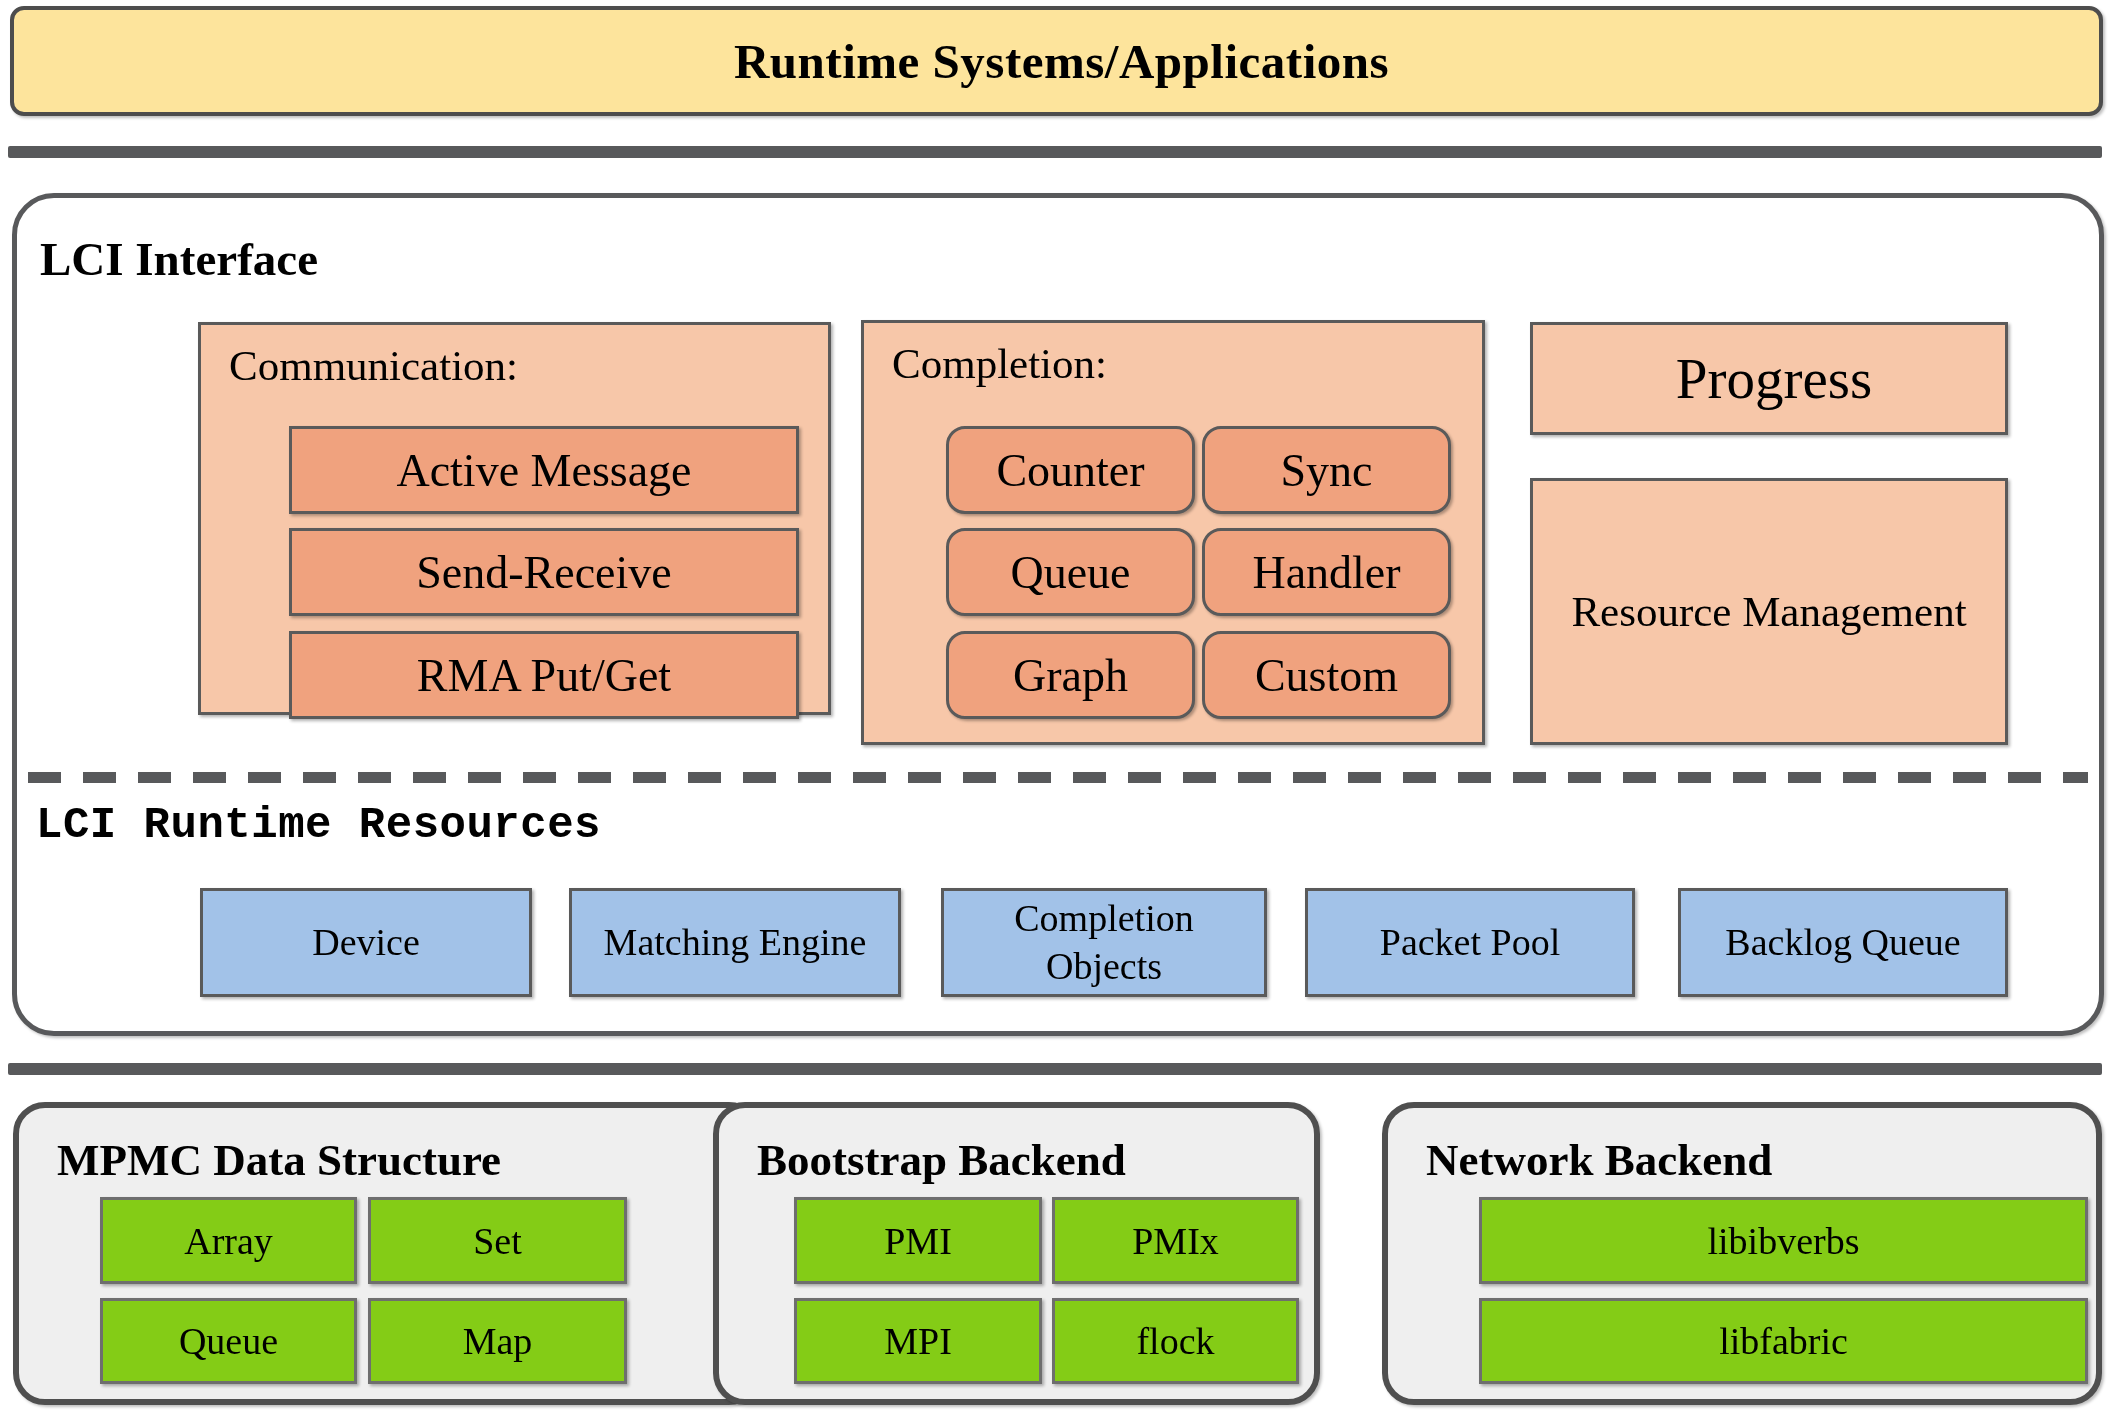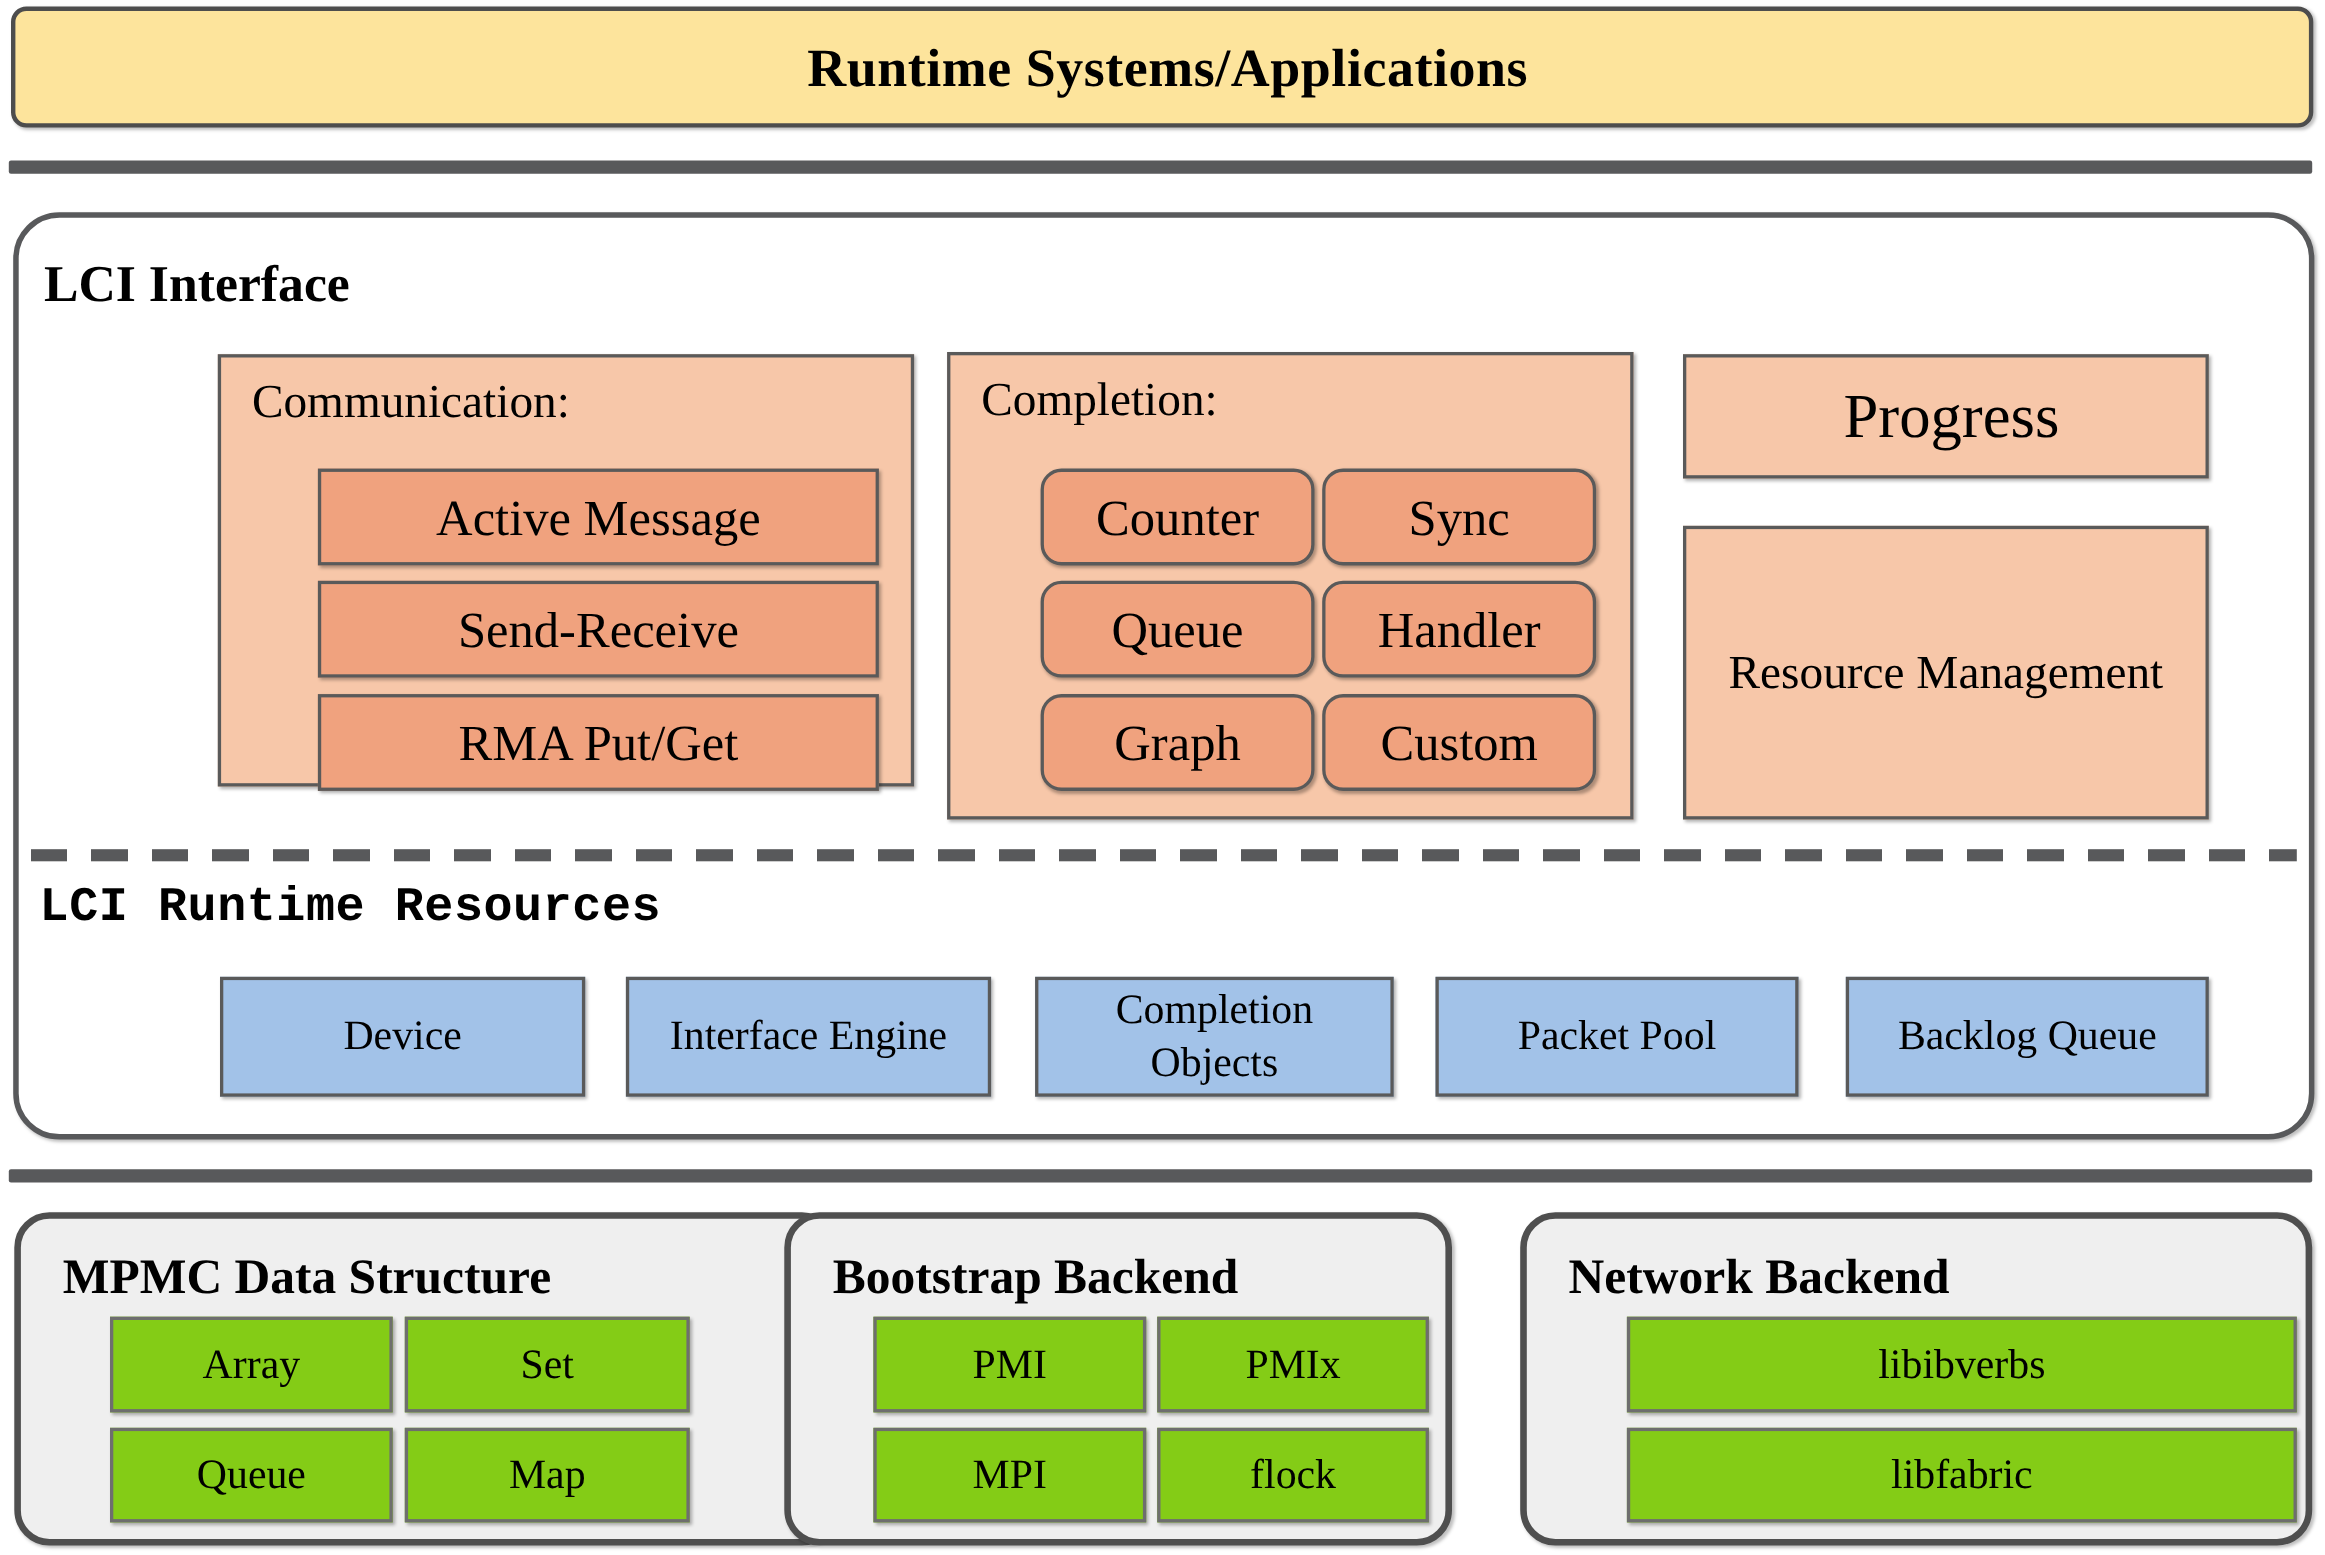--- a/index.html
+++ b/index.html
@@ -195,21 +195,21 @@
 
 <div class="abs peach-box progress-box">Progress</div>
 
 <div class="abs peach-box resmgmt-box">Resource Management</div>
 
 <div class="abs dashed-line"></div>
 
 <div class="abs runtime-title">LCI Runtime Resources</div>
 
 <div class="abs blue-item blue-1">Device</div>
-<div class="abs blue-item blue-2">Interface Engine</div>
+<div class="abs blue-item blue-2">Matching Engine</div>
 <div class="abs blue-item blue-3">Completion Objects</div>
 <div class="abs blue-item blue-4">Packet Pool</div>
 <div class="abs blue-item blue-5">Backlog Queue</div>
 
 <div class="abs sep-bar bottom"></div>
 
 <div class="abs gray-box gray-mpmc">
   <span class="gray-title">MPMC Data Structure</span>
   <div class="gray-item g-r1 mpmc-c1">Array</div>
   <div class="gray-item g-r1 mpmc-c2">Set</div>

